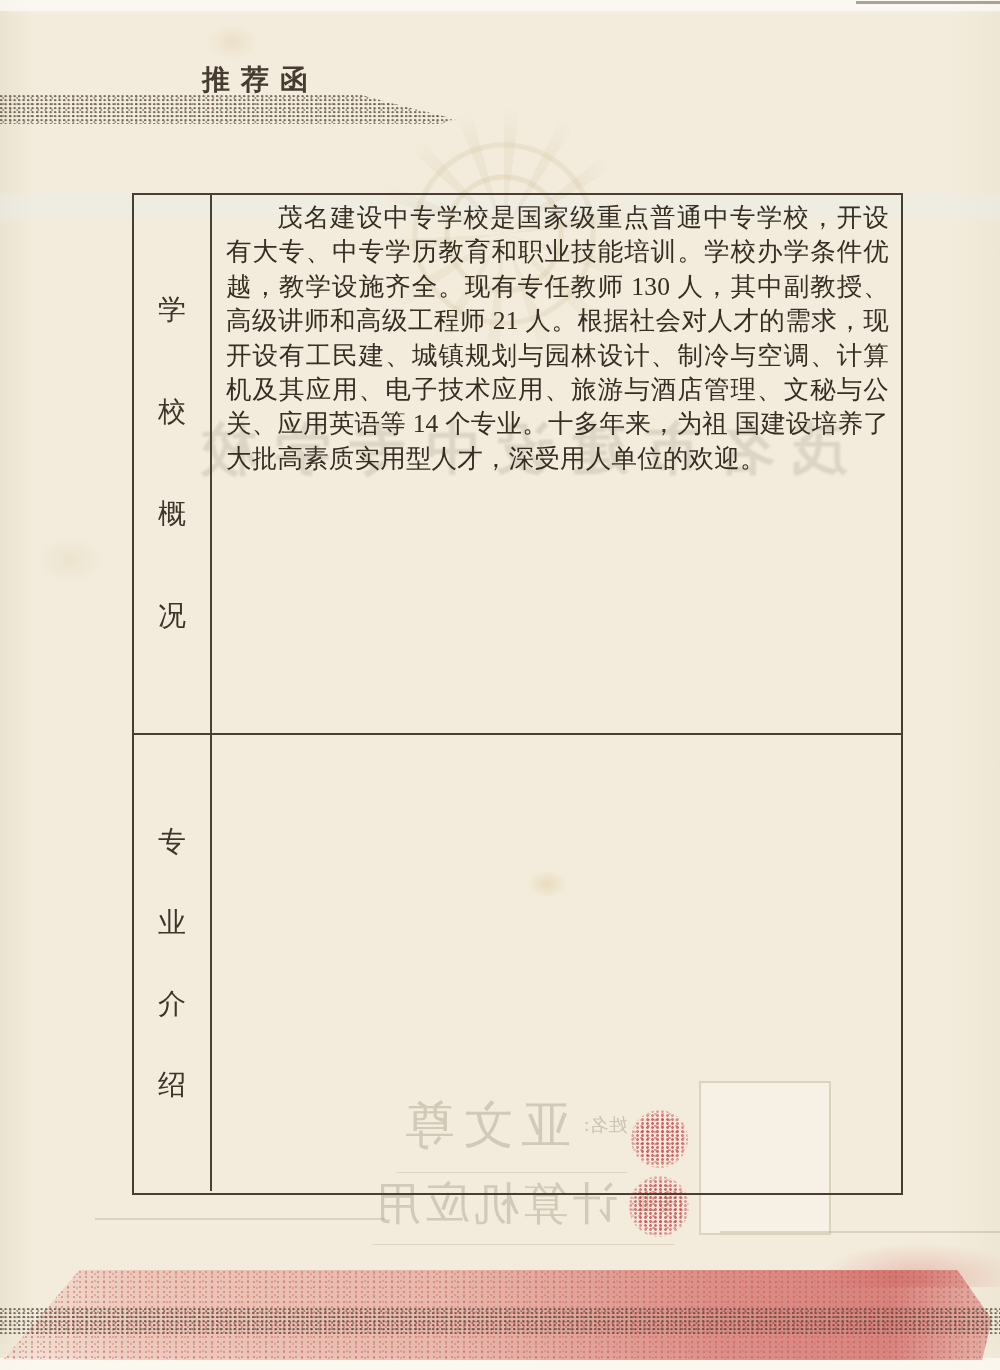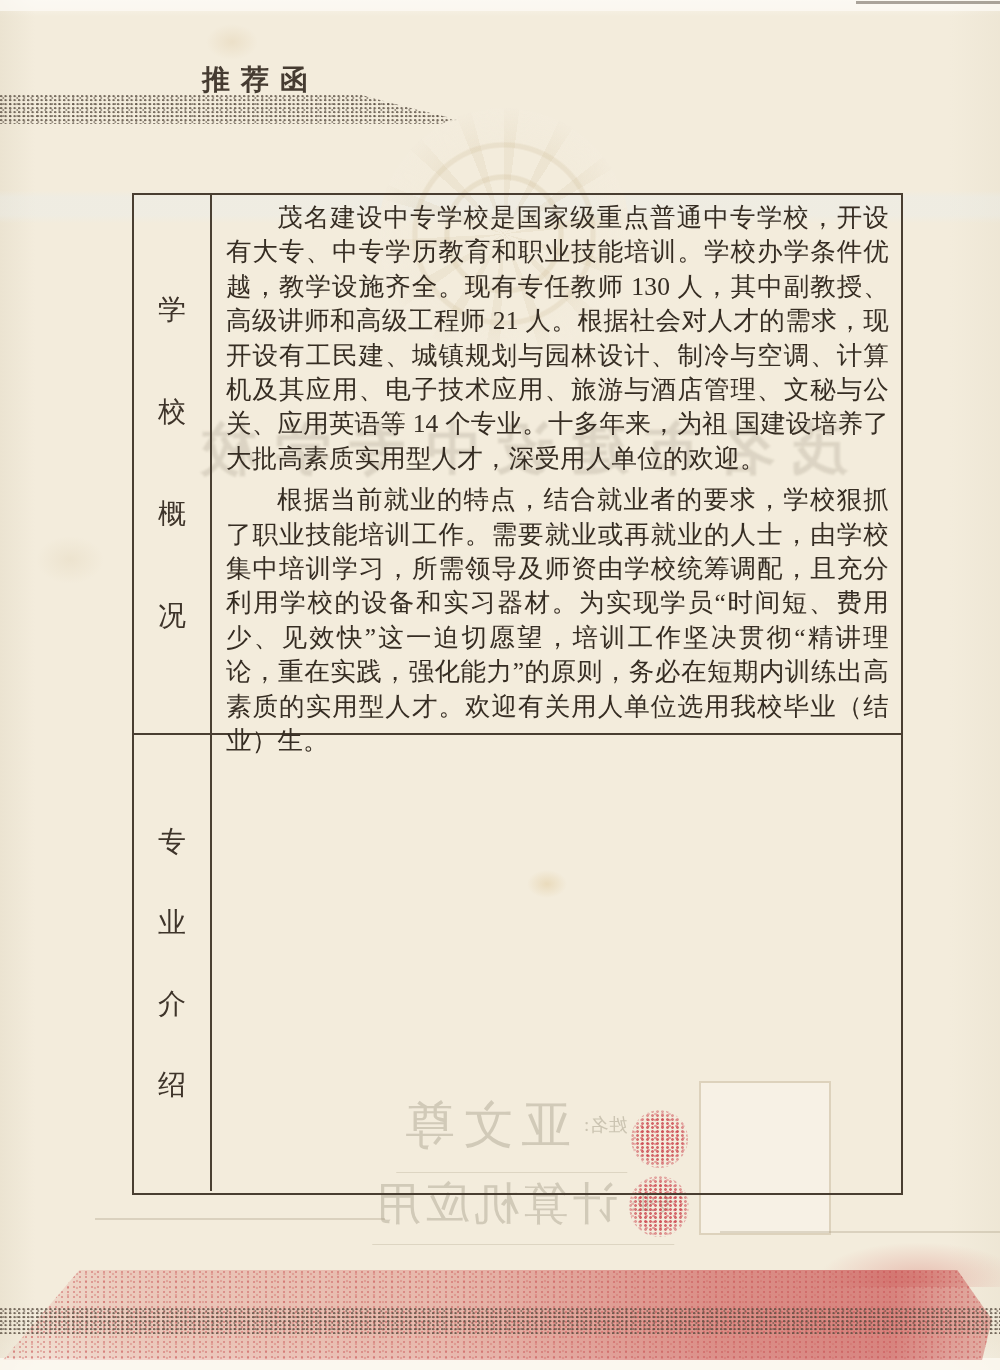--- a/index.html
+++ b/index.html
@@ -139,21 +139,20 @@
 
     <div class="row row-1">
       <div class="label-cell">
         <span>学</span>
         <span>校</span>
         <span>概</span>
         <span>况</span>
       </div>
       <div class="content-cell body-text">
         <p>茂名建设中专学校是国家级重点普通中专学校，开设有大专、中专学历教育和职业技能培训。学校办学条件优越，教学设施齐全。现有专任教师 130 人，其中副教授、高级讲师和高级工程师 21 人。根据社会对人才的需求，现开设有工民建、城镇规划与园林设计、制冷与空调、计算机及其应用、电子技术应用、旅游与酒店管理、文秘与公关、应用英语等 14 个专业。十多年来，为祖 国建设培养了大批高素质实用型人才，深受用人单位的欢迎。</p>
-        <p>根据当前就业的特点，结合就业者的要求，学校狠抓了职业技能培训工作。需要就业或再就业的人士，由学校集中培训学习，所需领导及师资由学校统筹调配，且充分利用学校的设备和实习器材。为实现学员“时间短、费用少、见效快”这一迫切愿望，培训工作坚决贯彻“精讲理论，重在实践，强化能力”的原则，务必在短期内训练出高素质的实用型人才。欢迎有关用人单位选用我校毕业（结业）生。</p>
       </div>
     </div>
 
     <div class="row row-2">
       <div class="label-cell">
         <span>专</span>
         <span>业</span>
         <span>介</span>
         <span>绍</span>
       </div>

